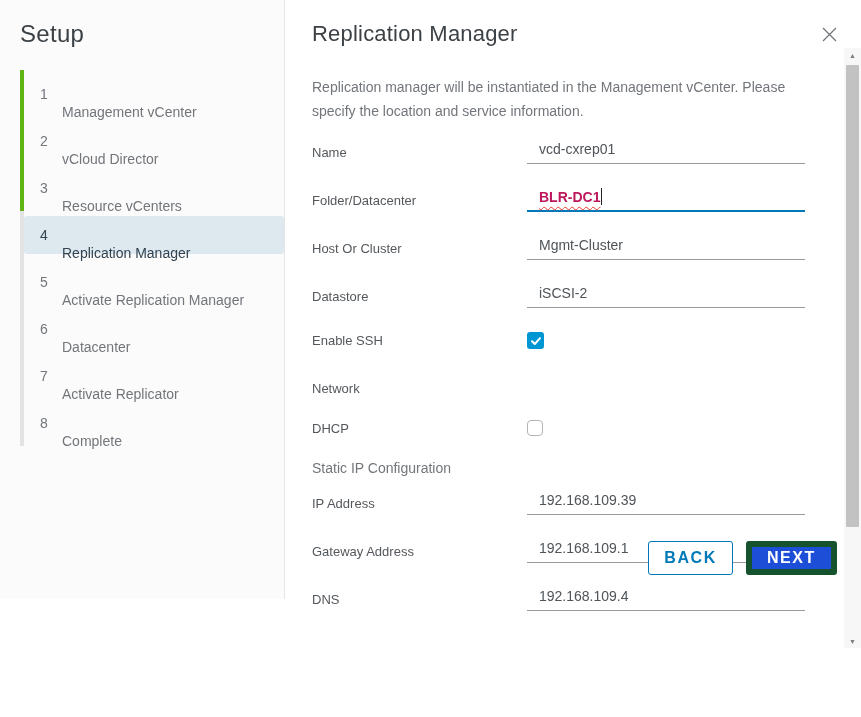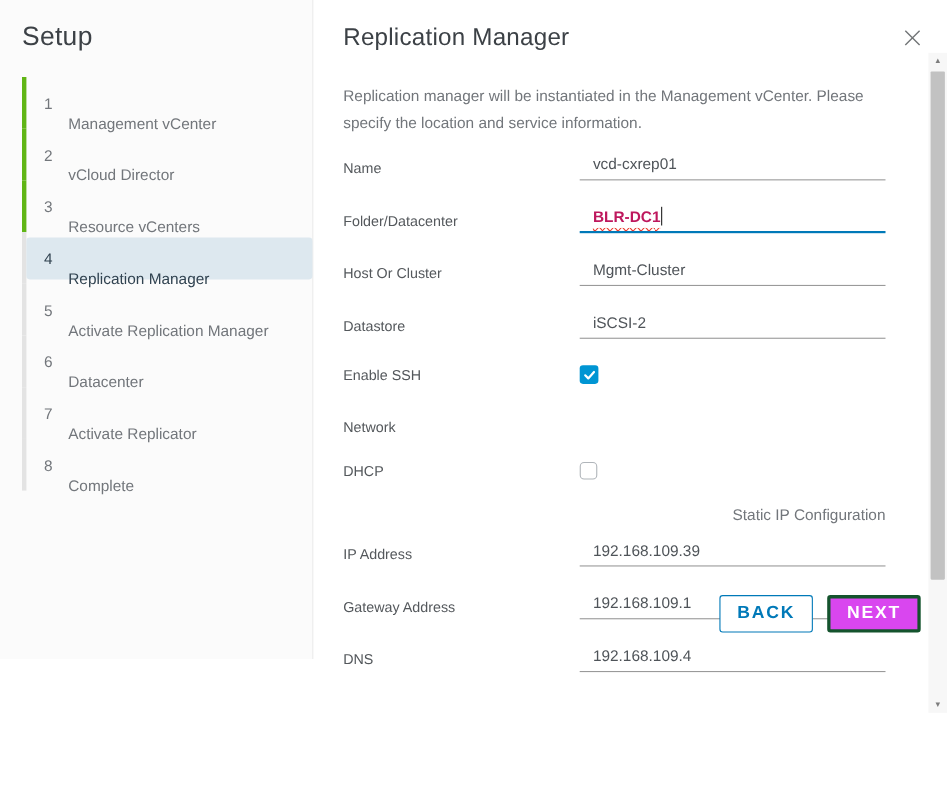--- a/index.html
+++ b/index.html
@@ -74,34 +74,34 @@
   }
   .caret { width:1px; height:17px; background:#222; margin-left:1px; }
 
   .checkbox {
     width:17px; height:17px; border-radius:3px; cursor:pointer;
     display:flex; align-items:center; justify-content:center;
   }
   .checkbox.checked { background:#0095d3; }
   .checkbox.unchecked { background:#fff; border:1px solid #b0b5ba; border-radius:4px; width:16px; height:16px; }
 
-  .section-label { font-size:14px; color:#72767b; margin:3px 0 15px 0;text-align:right; }
+  .section-label { font-size:14px; color:#72767b; margin:3px 0 15px 0; }
 
   
   .footer {
     position:absolute; bottom:24px; right:24px;
     display:flex; gap:13px;
   }
   .btn {
     height:34px; min-width:71px; padding:0 15px; border-radius:3px;
     font-family:"Liberation Sans", sans-serif;
     font-size:16px; font-weight:700; letter-spacing:1.6px; cursor:pointer;
   }
   .btn-back { background:#ffffff; border:1px solid #0079b8; color:#0079b8; }
-  .btn-next { background:#d946ef; border:3px solid #14532d; color:#ffffff;text-align:right; }
+  .btn-next { background:#1d4ed8; border:6px solid #14532d; color:#ffffff;text-align:right; }
 
   
   .scrollbar {
     position:absolute; top:48px; right:0; width:17px; height:600px;
     background:#f7f7f7; display:flex; flex-direction:column; align-items:center;
   }
   .scroll-arrow {
     height:14px; width:100%; text-align:center; font-size:7px;
     line-height:15px; color:#7d7d7d; cursor:pointer; user-select:none;
   }

